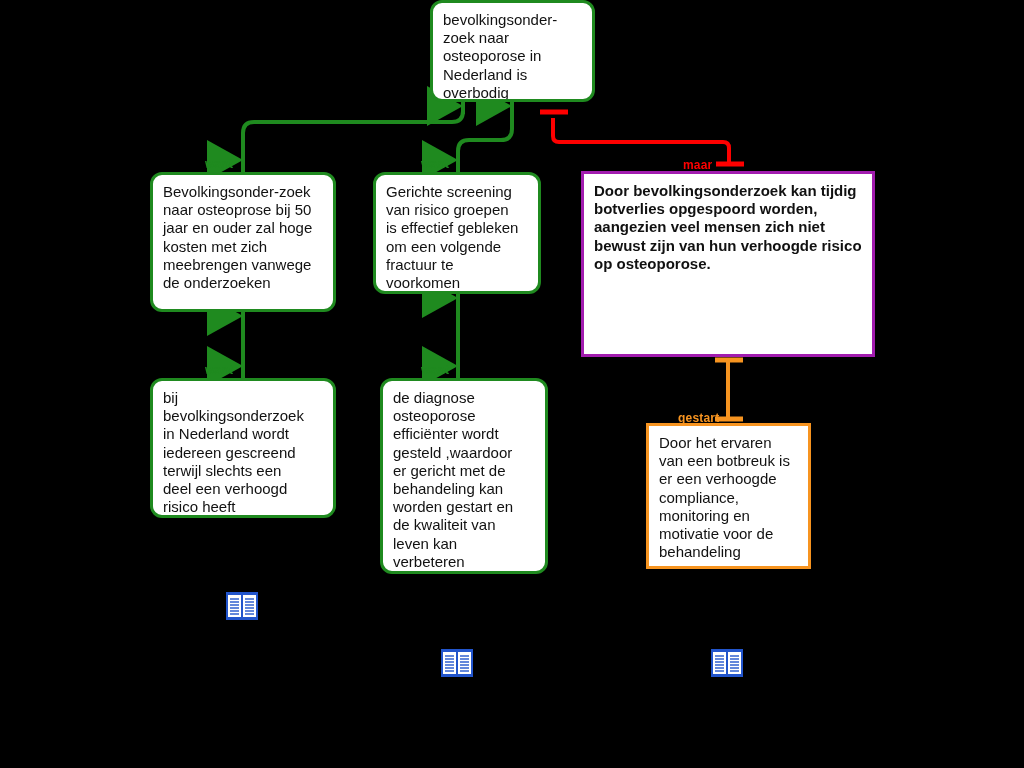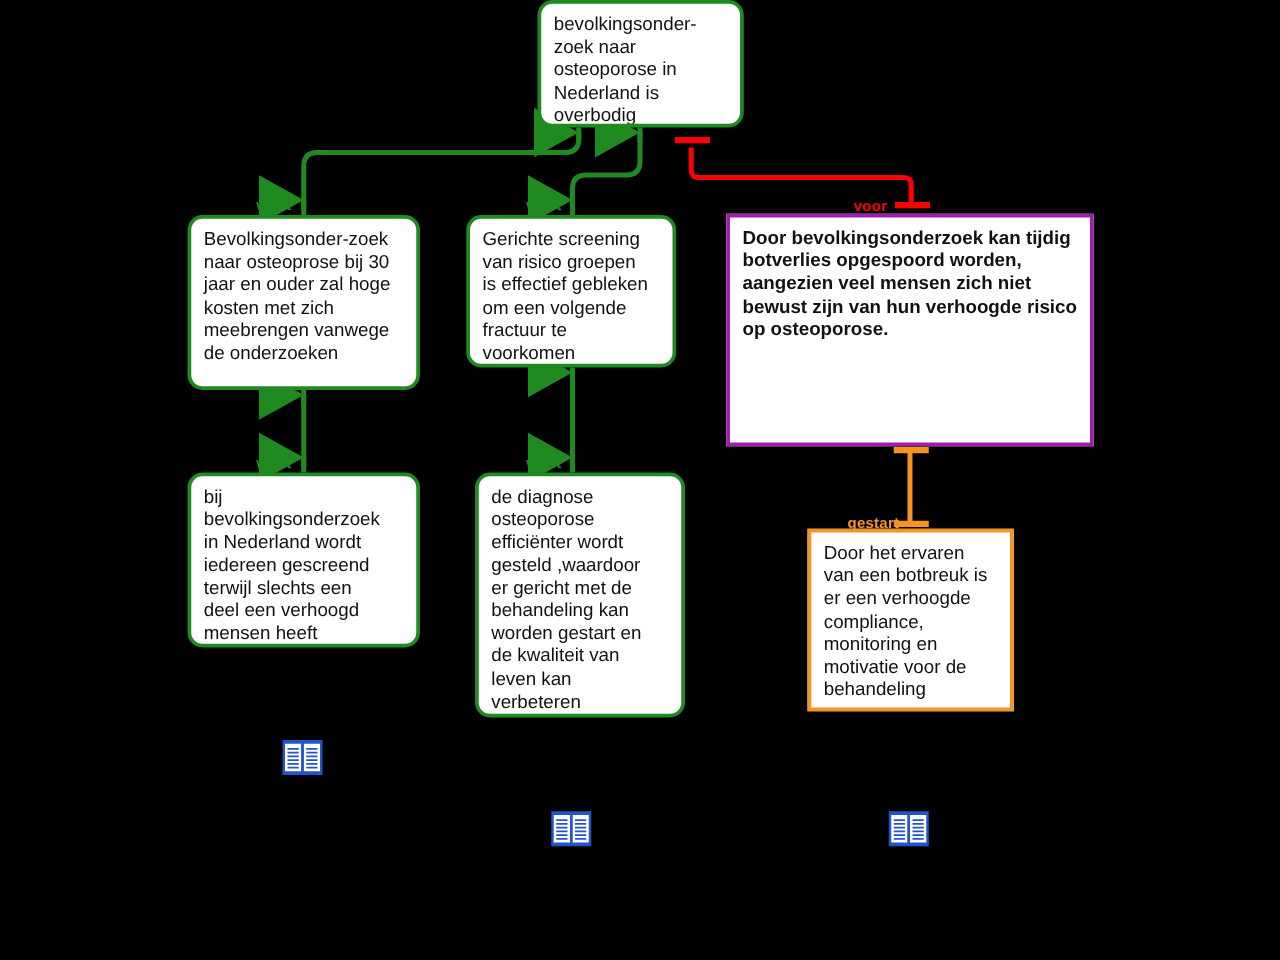--- a/index.html
+++ b/index.html
@@ -81,21 +81,21 @@
     </g>
   </svg>
 
   <div class="node green" style="left:430px;top:0px;width:165px;height:102px;">bevolkingsonder-
 zoek naar
 osteoporose in
 Nederland is
 overbodig</div>
 
   <div class="node green" style="left:150px;top:172px;width:186px;height:140px;">Bevolkingsonder-zoek
-naar osteoprose bij 30
+naar osteoprose bij 50
 jaar en ouder zal hoge
 kosten met zich
 meebrengen vanwege
 de onderzoeken</div>
 
   <div class="node green" style="left:373px;top:172px;width:168px;height:122px;">Gerichte screening
 van risico groepen
 is effectief gebleken
 om een volgende
 fractuur te
@@ -106,21 +106,21 @@
 aangezien veel mensen zich niet
 bewust zijn van hun verhoogde risico
 op osteoporose.</div>
 
   <div class="node green" style="left:150px;top:378px;width:186px;height:140px;">bij
 bevolkingsonderzoek
 in Nederland wordt
 iedereen gescreend
 terwijl slechts een
 deel een verhoogd
-mensen heeft</div>
+risico heeft</div>
 
   <div class="node green" style="left:380px;top:378px;width:168px;height:196px;">de diagnose
 osteoporose
 efficiënter wordt
 gesteld ,waardoor
 er gericht met de
 behandeling kan
 worden gestart en
 de kwaliteit van
 leven kan
@@ -129,21 +129,21 @@
   <div class="node orange" style="left:646px;top:423px;width:165px;height:146px;">Door het ervaren
 van een botbreuk is
 er een verhoogde
 compliance,
 monitoring en
 motivatie voor de
 behandeling</div>
 
   <div class="edge-label green" style="left:205px;top:158px;">want</div>
   <div class="edge-label green" style="left:421px;top:158px;">want</div>
-  <div class="edge-label red" style="left:683px;top:159px;">voor</div>
+  <div class="edge-label red" style="left:683px;top:159px;">maar</div>
   <div class="edge-label green" style="left:205px;top:364px;">want</div>
   <div class="edge-label green" style="left:421px;top:364px;">want</div>
   <div class="edge-label orange" style="left:678px;top:412px;">gestart</div>
 
   <div class="book" style="left:225px;top:591px;">
     <svg viewBox="0 0 34 30" width="34" height="30">
       <rect x="1" y="1" width="32" height="28" fill="#2255cc"></rect>
       <rect x="3" y="4" width="13" height="22" fill="#ffffff"></rect>
       <rect x="18" y="4" width="13" height="22" fill="#ffffff"></rect>
       <g stroke="#2255cc" stroke-width="1.4">

